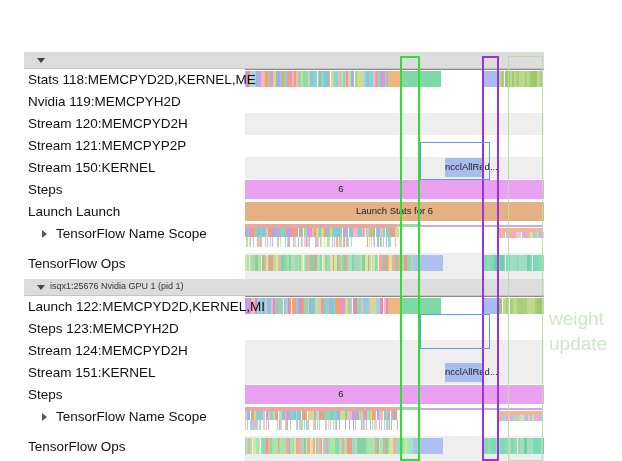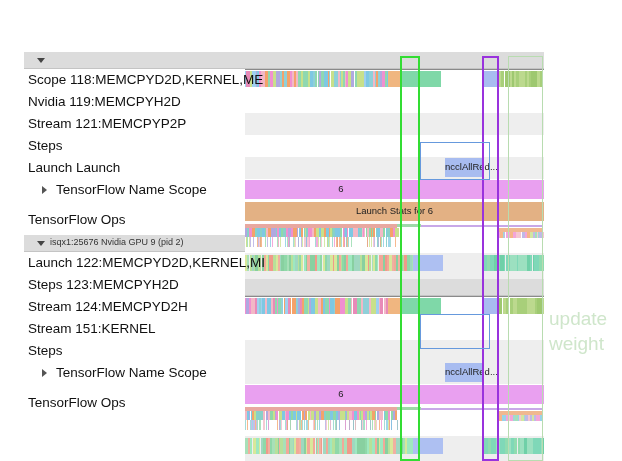--- a/index.html
+++ b/index.html
@@ -70,22 +70,22 @@
 <body>
 
 <div id="root">
 
   <div class="anno-orange-clip"></div>
 
   <div class="anno anno-concat">concat</div>
   <div class="anno anno-split">split</div>
   <div class="anno anno-nccl">nccl</div>
   <div class="anno anno-weight">
+    <div>weight</div>
     <div>update</div>
-    <div>weight</div>
   </div>
 
   <div class="viewer">
 
     <div class="chart-col" id="chartCol">
         <div class="crow grpband"></div>
         <div class="crow">
           <div class="sep"></div>
           <div class="strip" style="left:0;width:155px;">
             <i style="position:absolute;left:0.0px;top:0;width:1.1px;height:100%;background:#9fd0f0;opacity:1;"></i>
@@ -917,44 +917,50 @@
             <i style="position:absolute;left:61.0px;top:0;width:2.4px;height:100%;background:#6fd0a8;opacity:1;"></i>
           </div>
         </div>
       </div>
 
     <div class="track-col" id="trackCol">
         <div class="grp">
           <span class="grp-caret"></span>
         </div>
         <div class="lrow">
-          <span class="txt">Scope 118:MEMCPYD2D,KERNEL,ME</span>
+          <span class="txt">Stats 118:MEMCPYD2D,KERNEL,ME</span>
         </div>
         <div class="lrow">
           <span class="txt">Nvidia 119:MEMCPYH2D</span>
         </div>
         <div class="lrow">
+          <span class="txt">Stream 120:MEMCPYD2H</span>
+        </div>
+        <div class="lrow">
           <span class="txt">Stream 121:MEMCPYP2P</span>
+        </div>
+        <div class="lrow">
+          <span class="txt">Stream 150:KERNEL</span>
         </div>
         <div class="lrow">
           <span class="txt">Steps</span>
         </div>
         <div class="lrow">
           <span class="txt">Launch Launch</span>
         </div>
         <div class="lrow tall indent">
           <span class="caret"></span>
           <span class="txt">TensorFlow Name Scope</span>
         </div>
         <div class="lrow tall2">
           <span class="txt">TensorFlow Ops</span>
         </div>
         <div class="grp">
           <span class="grp-caret"></span>
-          <span class="grp-label">isqx1:25676 Nvidia GPU 9 (pid 2)</span>
+          <span class="grp-label">isqx1:25676 Nvidia GPU 1 (pid 1)</span>
         </div>
         <div class="lrow">
           <span class="txt">Launch 122:MEMCPYD2D,KERNEL,MI</span>
         </div>
         <div class="lrow">
           <span class="txt">Steps 123:MEMCPYH2D</span>
         </div>
         <div class="lrow">
           <span class="txt">Stream 124:MEMCPYD2H</span>
         </div>

